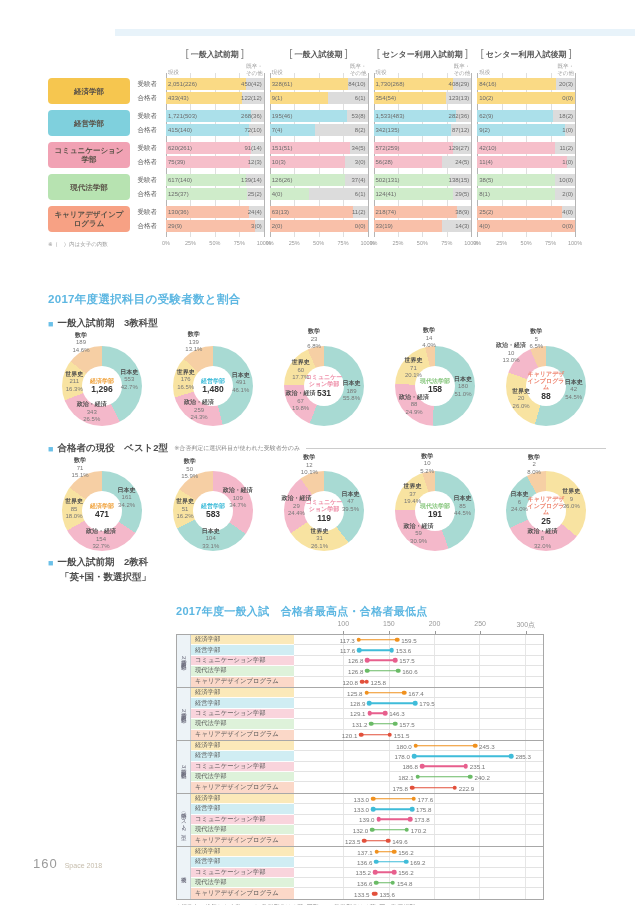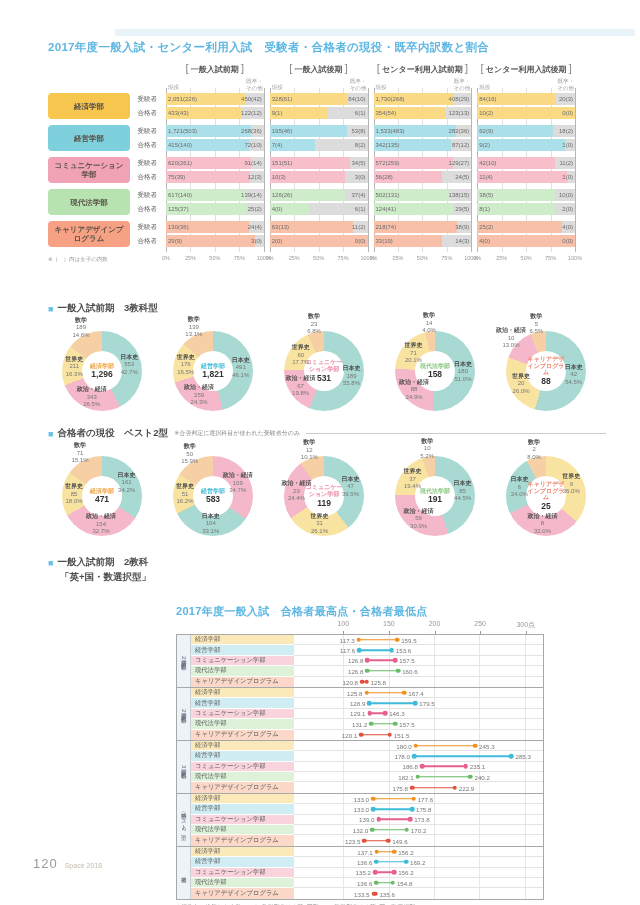--- a/index.html
+++ b/index.html
@@ -89,21 +89,20 @@
   .pnum { font-size:13px; color:#9b9b9b; letter-spacing:1px; }
   .pbrand { font-size:7px; color:#c5bcab; margin-left:7px; }
 </style>
 </head>
 <body>
 
 <div class="page">
   <div class="topband"></div>
 
   <div id="s1">
-    <div class="sec-title">2017年度一般入試・センター利用入試　受験者・合格者の現役・既卒内訳数と割合</div>
     <div class="bar-head">
       <div class="spacer"></div>
       <div id="exam-headers" style="flex:1;display:flex;">
           <div class="exam-h"><span class="br">[</span> 一般入試前期 <span class="br">]</span></div>
           <div class="exam-h"><span class="br">[</span> 一般入試後期 <span class="br">]</span></div>
           <div class="exam-h"><span class="br">[</span> センター利用入試前期 <span class="br">]</span></div>
           <div class="exam-h"><span class="br">[</span> センター利用入試後期 <span class="br">]</span></div>
         </div>
     </div>
     <div class="bar-body">
@@ -448,20 +447,21 @@
               <span style="left:75%">75%</span>
               <span style="left:100%">100%</span>
             </div>
           </div>
         </div>
     </div>
     <div class="bar-foot">※（　）内は女子の内数</div>
   </div>
 
   <div id="s2">
+    <div class="sec-title">2017年度選択科目の受験者数と割合</div>
     <div id="pies-container">
         <div class="subhead">
     <span class="sq">■</span>
     <span>一般入試前期　3教科型</span>
         </div>
         <div class="pie-row">
           <div class="pie-block">
     <div class="donut" style="background:conic-gradient(#a8dad3 0.00% 42.70%,#f4b8ca 42.70% 69.20%,#f8e3a1 69.20% 85.50%,#f6cfa4 85.50% 100.00%)"></div>
     <div class="hole">
       <span class="dname" style="color:#f0a13a">経済学部</span>
@@ -485,21 +485,21 @@
             <div class="slabel" style="left:33.0px;top:10.8px">
       <span class="sname">数学</span>
               <span>189</span>
               <span>14.6%</span>
             </div>
           </div>
           <div class="pie-block">
     <div class="donut" style="background:conic-gradient(#a8dad3 0.00% 46.10%,#f4b8ca 46.10% 70.40%,#f8e3a1 70.40% 86.90%,#f6cfa4 86.90% 100.00%)"></div>
     <div class="hole">
       <span class="dname" style="color:#3fbcd9">経営学部</span>
-      <span class="dtotal">1,821</span>
+      <span class="dtotal">1,480</span>
             </div>
     <div class="slabel" style="left:81.8px;top:50.6px">
       <span class="sname">日本史</span>
               <span>491</span>
               <span>46.1%</span>
             </div>
             <div class="slabel" style="left:40.1px;top:78.3px">
       <span class="sname">政治・経済</span>
               <span>259</span>
               <span>24.3%</span>
@@ -1174,16 +1174,16 @@
         <span class="rmax" style="left:calc(32.70% + 4px)">135.6</span>
       </div>
             </div>
           </div>
         </div>
       </div>
     <div class="rfoot">※標準点に換算した点数。　※2教科型①は「英+国型」、2教科型②は「英+国・数選択型」。</div>
   </div>
 
   <div class="pagefoot">
-    <span class="pnum">120</span>
+    <span class="pnum">160</span>
     <span class="pbrand">Space 2018</span>
   </div>
 </div>
 
 </body></html>

